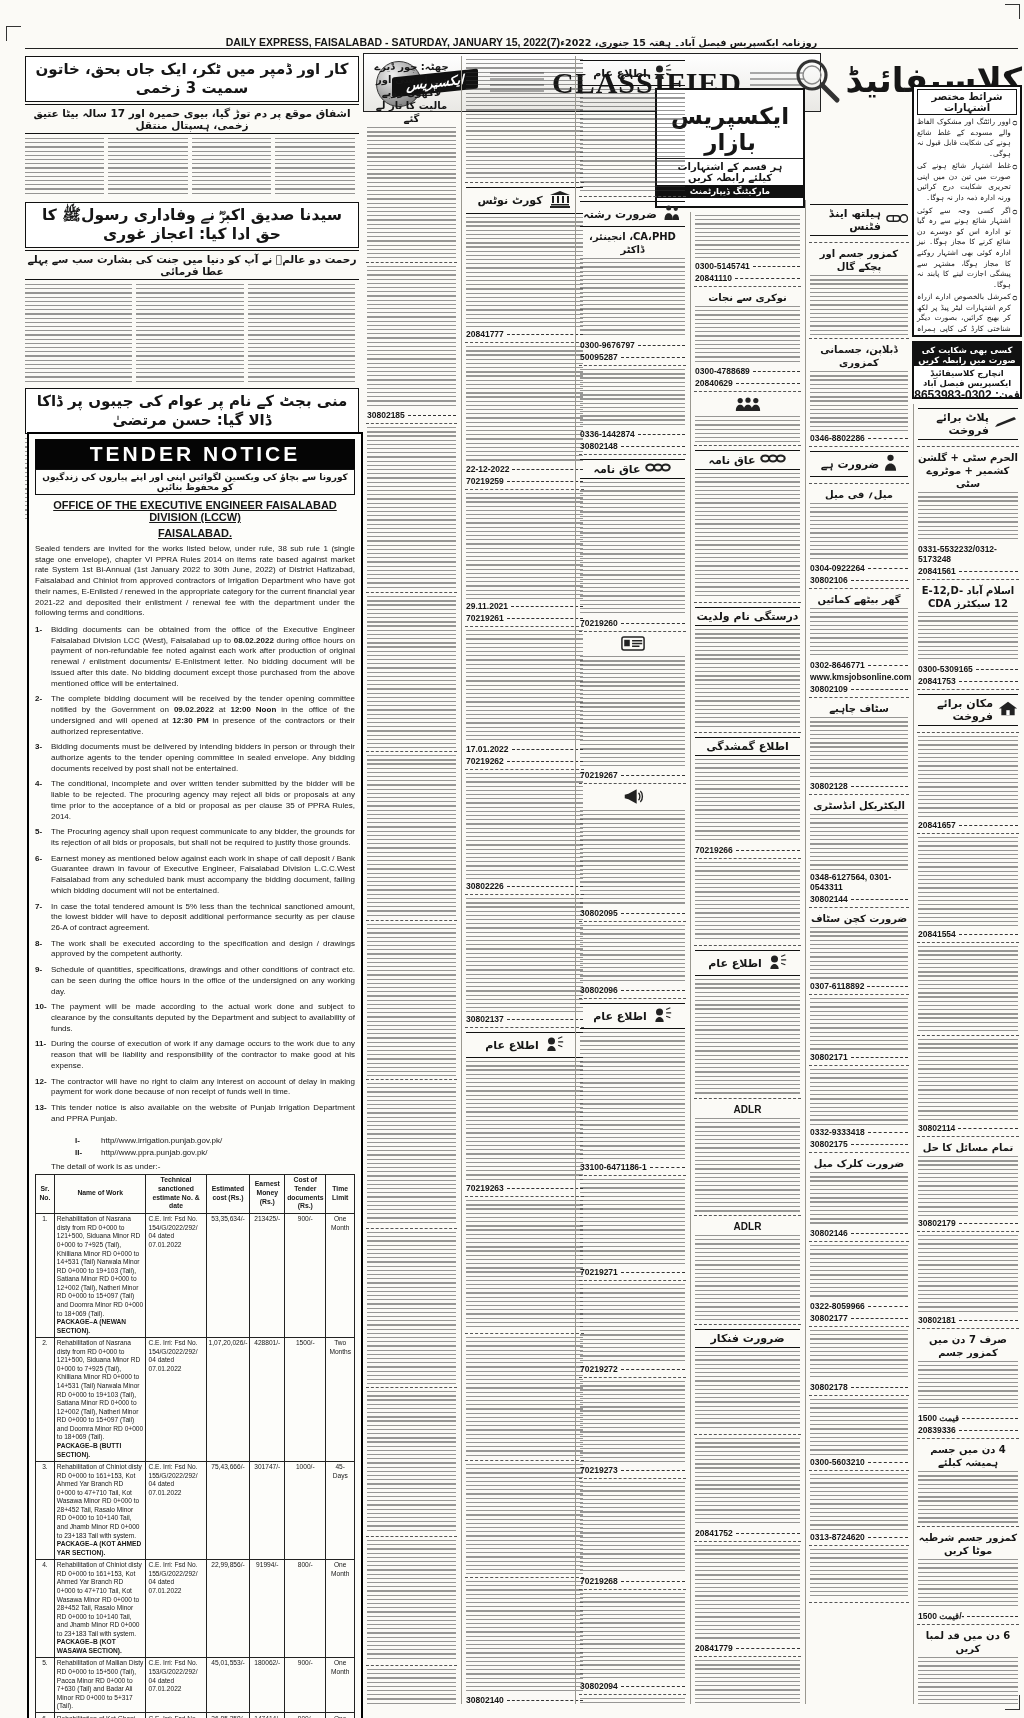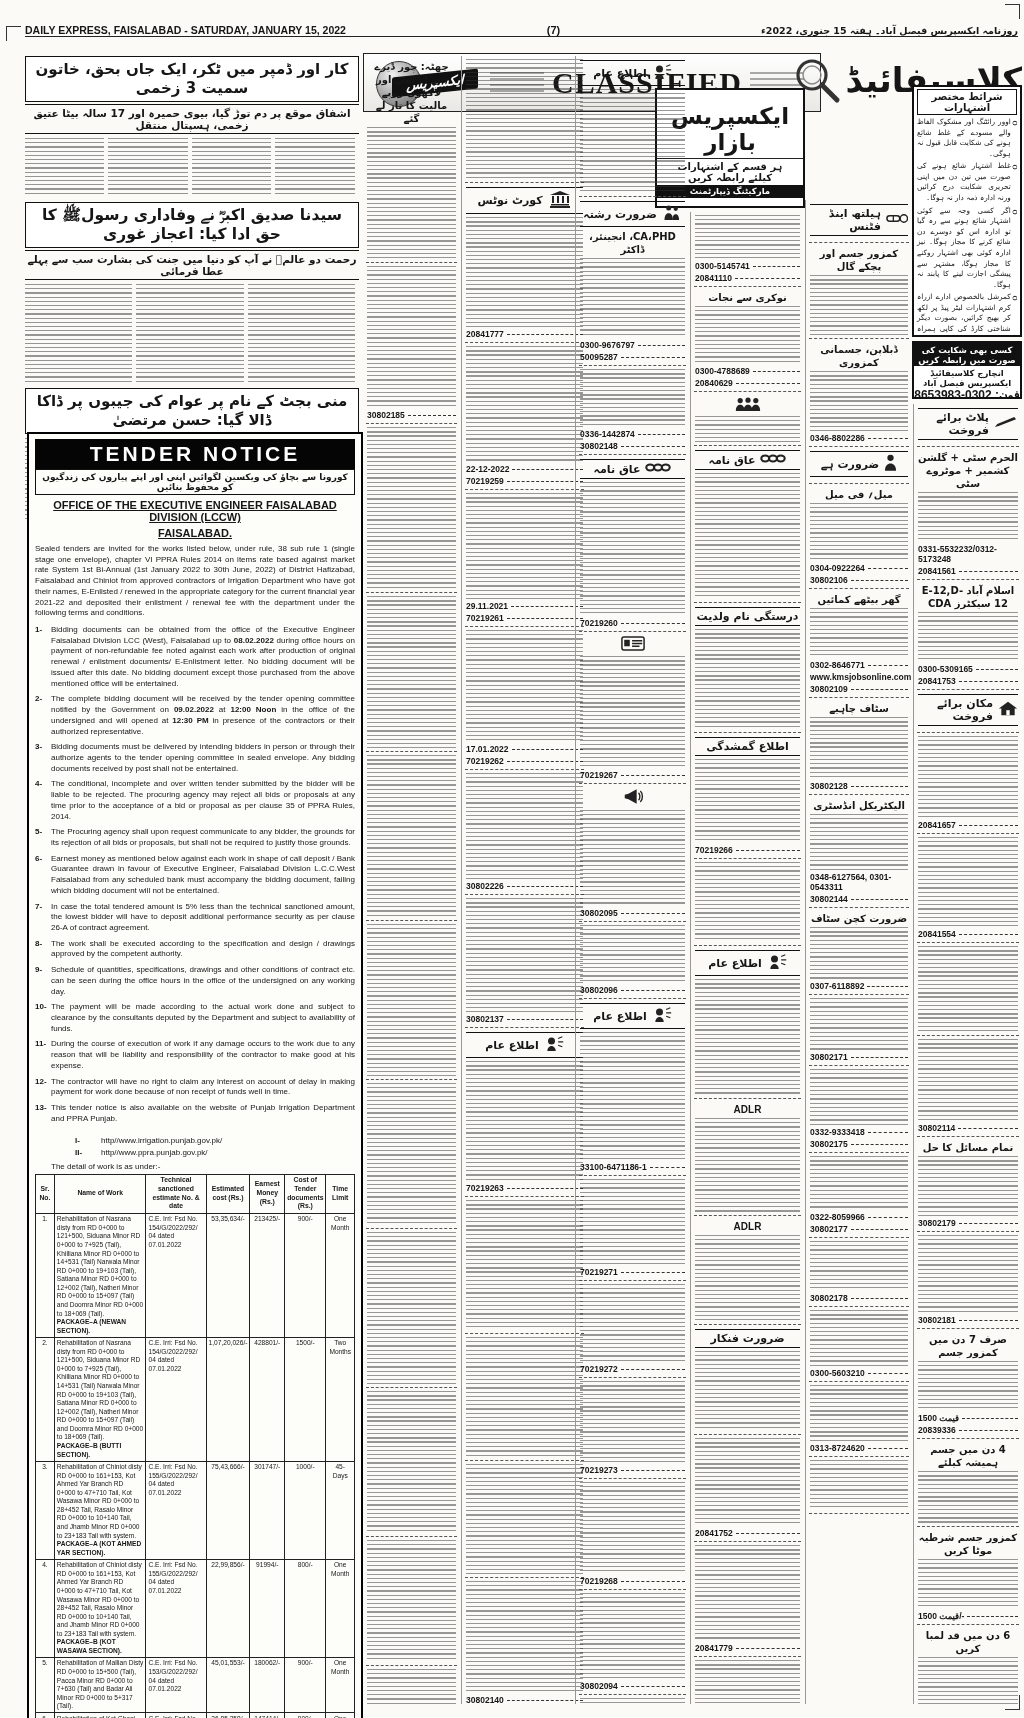--- a/index.html
+++ b/index.html
@@ -4,22 +4,22 @@
 <style>
   html,body{margin:0;padding:0;background:#e8e6e0;}
   #page{position:relative;width:1024px;height:1718px;background:#fbfaf6;color:#161616;
         font-family:"DejaVu Sans",sans-serif;overflow:hidden;}
   .mark{position:absolute;width:14px;height:14px;border:0 solid #333;}
   #mark-tl{left:6px;top:26px;border-left-width:1.5px;border-top-width:1.5px;}
   #mark-tr{right:4px;top:4px;border-right-width:1.5px;border-top-width:1.5px;}
   #mark-br{right:4px;bottom:8px;border-right-width:1.5px;border-bottom-width:1.5px;}
 
   
-  #masthead{position:absolute;left:25px;right:6px;top:18px;height:18px;border-bottom:1.6px solid #222;
-            display:flex;justify-content:space-between;align-items:flex-end;
+  #masthead{position:absolute;left:25px;right:6px;top:30px;height:18px;border-bottom:1.6px solid #222;
+            display:flex;justify-content:center;align-items:flex-end;
             font:bold 10.5px "Liberation Sans",sans-serif;}
   #masthead .m-right{font:bold 9.5px "DejaVu Sans",sans-serif;direction:rtl;}
   #masthead .m-page{font:bold 11px "Liberation Sans",sans-serif;}
 
   
   #classified-box{position:absolute;left:363px;top:53px;width:440px;height:57px;border:1.6px solid #222;
                   background:linear-gradient(#ffffff,#e9e8e4);display:flex;align-items:center;padding:0 8px;}
   #express-logo{width:110px;height:48px;position:relative;}
   #express-globe{position:absolute;left:4px;top:2px;width:44px;height:44px;border-radius:50%;
                  background:radial-gradient(circle at 35% 30%,#f2f2f2,#9a9a9a 60%,#5c5c5c);
@@ -820,20 +820,28 @@
         <div class="num">
           <span>0332-9333418</span>
           <span class="dash"></span>
         </div>
         <div class="num">
           <span>30802175</span>
           <span class="dash"></span>
         </div>
       </div>
       <div class="blk">
+        <div class="lead">ضرورت کلرک میل</div>
+        <div class="sim" style="height: 54px; opacity: 0.5;"></div>
+        <div class="num">
+          <span>30802146</span>
+          <span class="dash"></span>
+        </div>
+      </div>
+      <div class="blk">
         <div class="sim" style="height: 54px; opacity: 0.5;"></div>
         <div class="num">
           <span>0322-8059966</span>
           <span class="dash"></span>
         </div>
         <div class="num">
           <span>30802177</span>
           <span class="dash"></span>
         </div>
       </div>

